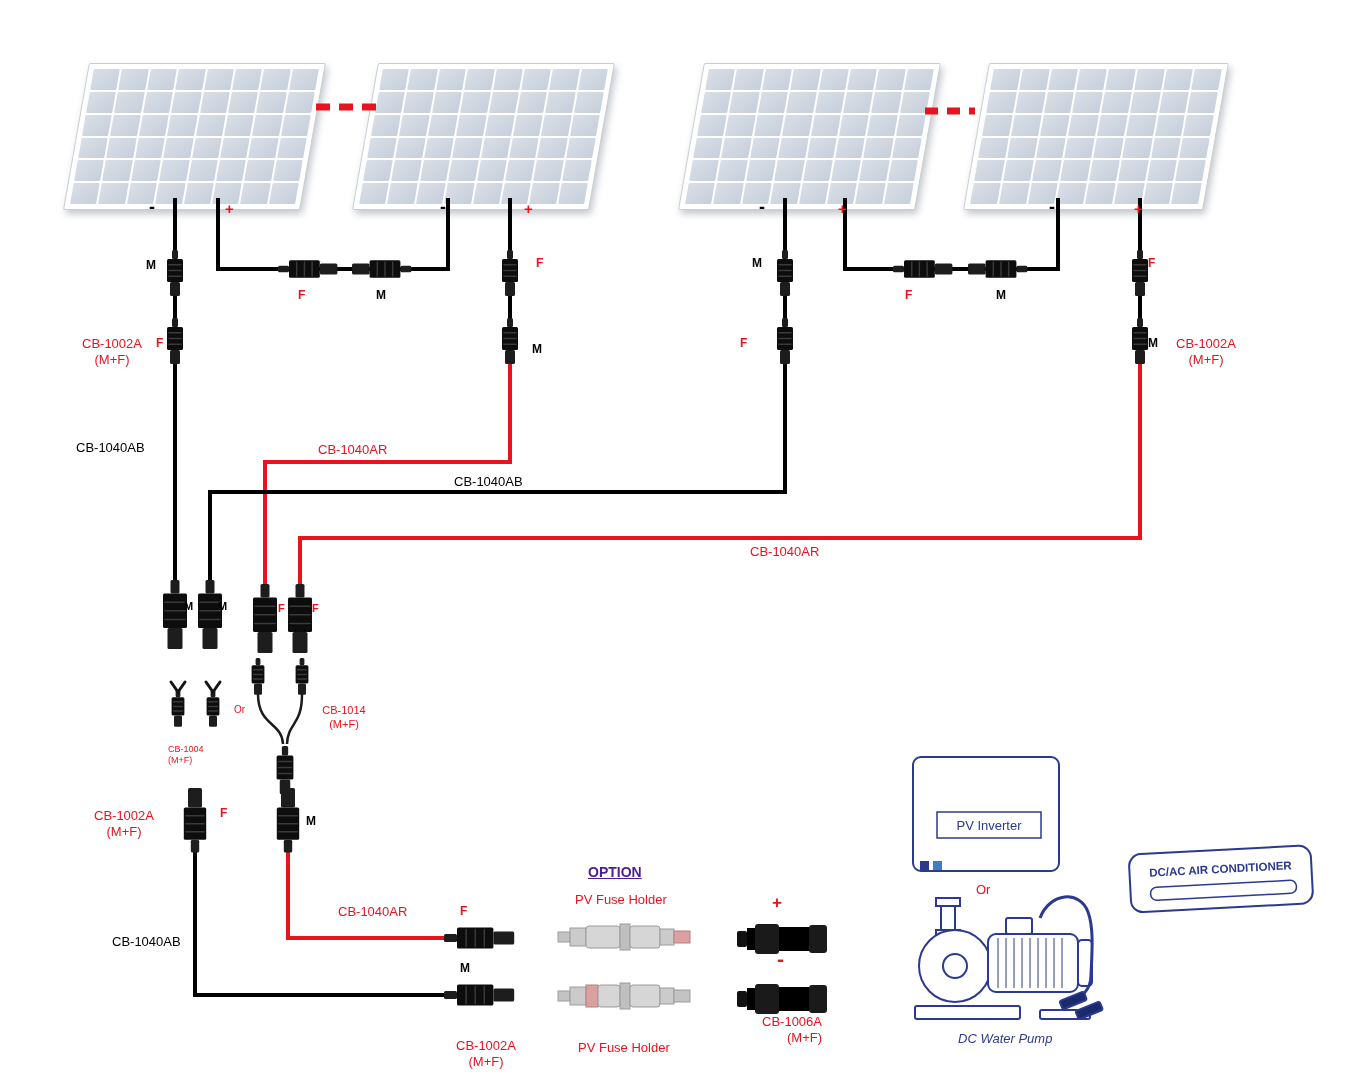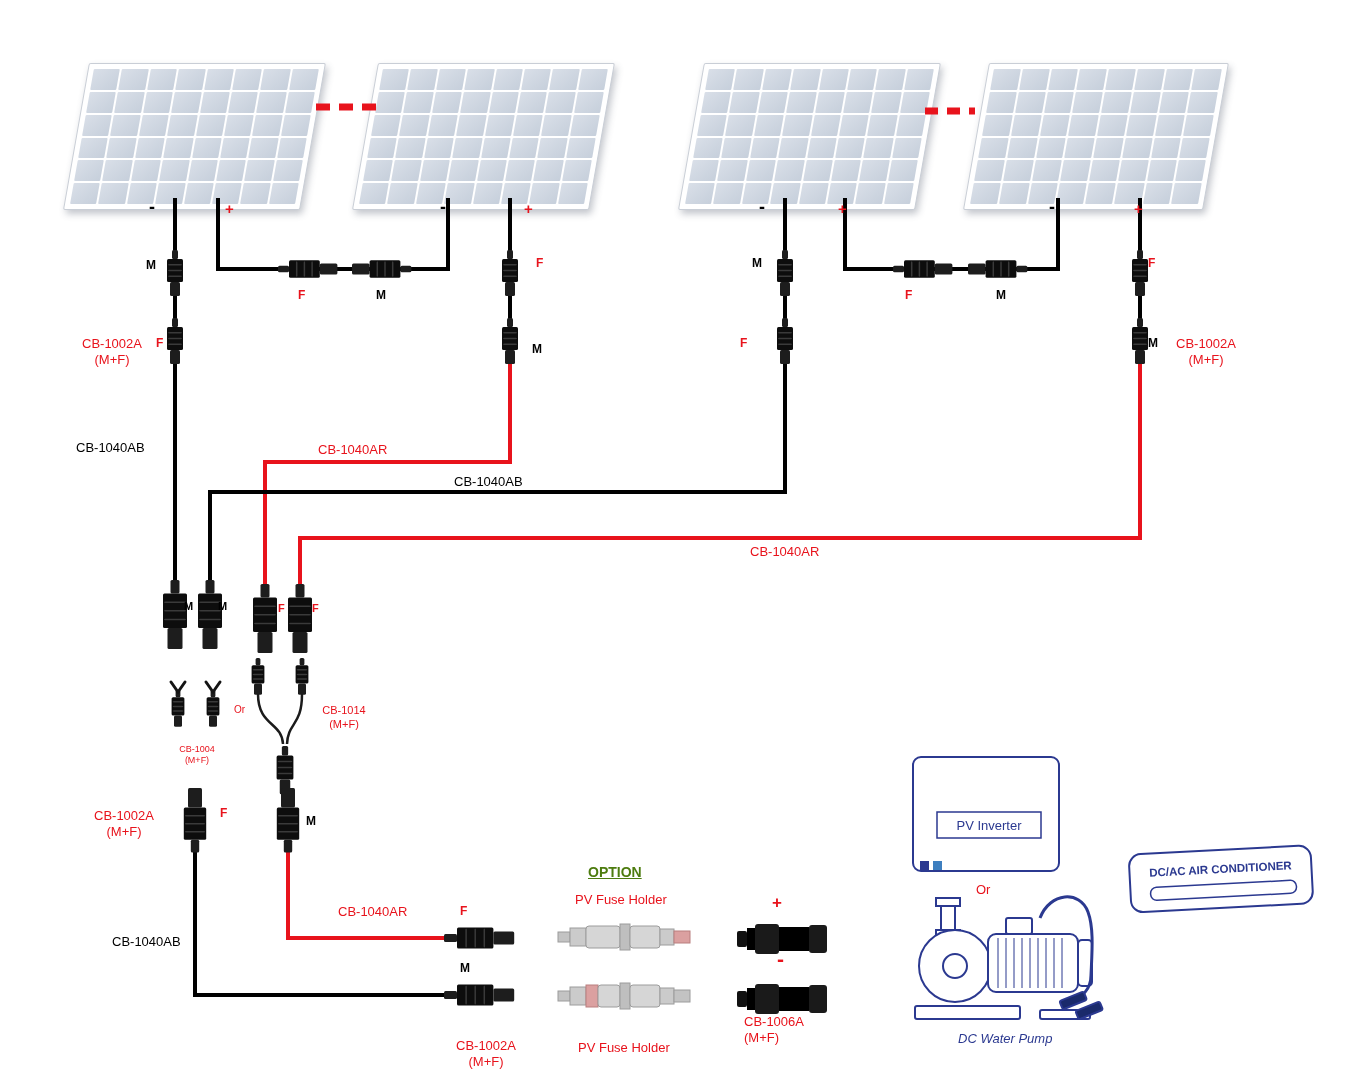--- a/index.html
+++ b/index.html
@@ -562,34 +562,34 @@
       <div class="lbl b" style="left: 460px; top: 904px; color: rgb(232, 19, 28); font-size: 12px;">F</div>
       <div class="lbl b" style="left: 460px; top: 961px; color: rgb(0, 0, 0); font-size: 12px;">M</div>
       <div class="lbl" style="left: 72px; top: 336px; color: rgb(232, 19, 28); width: 80px; text-align: center;">CB-1002A
 (M+F)</div>
       <div class="lbl" style="left: 76px; top: 440px; color: rgb(0, 0, 0);">CB-1040AB</div>
       <div class="lbl" style="left: 318px; top: 442px; color: rgb(232, 19, 28);">CB-1040AR</div>
       <div class="lbl" style="left: 454px; top: 474px; color: rgb(0, 0, 0);">CB-1040AB</div>
       <div class="lbl" style="left: 750px; top: 544px; color: rgb(232, 19, 28);">CB-1040AR</div>
       <div class="lbl" style="left: 1166px; top: 336px; color: rgb(232, 19, 28); width: 80px; text-align: center;">CB-1002A
 (M+F)</div>
-      <div class="lbl" style="left: 168px; top: 744px; color: rgb(232, 19, 28); font-size: 9px; width: 58px; text-align: center;">CB-1004
+      <div class="lbl" style="left: 168px; top: 744px; color: rgb(232, 19, 28); font-size: 9px; width: 58px; text-align: left;">CB-1004
 (M+F)</div>
       <div class="lbl" style="left: 234px; top: 704px; color: rgb(232, 19, 28); font-size: 10px;">Or</div>
       <div class="lbl" style="left: 318px; top: 704px; color: rgb(232, 19, 28); font-size: 11px; width: 52px; text-align: center;">CB-1014
 (M+F)</div>
       <div class="lbl" style="left: 84px; top: 808px; color: rgb(232, 19, 28); width: 80px; text-align: center;">CB-1002A
 (M+F)</div>
       <div class="lbl" style="left: 338px; top: 904px; color: rgb(232, 19, 28);">CB-1040AR</div>
       <div class="lbl" style="left: 112px; top: 934px; color: rgb(0, 0, 0);">CB-1040AB</div>
       <div class="lbl" style="left: 446px; top: 1038px; color: rgb(232, 19, 28); width: 80px; text-align: center;">CB-1002A
 (M+F)</div>
-      <div class="lbl b u" style="left: 588px; top: 864px; color: #4d7c0f; font-size: 14px;">OPTION</div>
+      <div class="lbl b u" style="left: 588px; top: 864px; color: #4c1d95; font-size: 14px;">OPTION</div>
       <div class="lbl" style="left: 575px; top: 892px; color: rgb(232, 19, 28);">PV Fuse Holder</div>
       <div class="lbl" style="left: 578px; top: 1040px; color: rgb(232, 19, 28);">PV Fuse Holder</div>
       <div class="lbl b" style="left: 772px; top: 892px; color: rgb(232, 19, 28); font-size: 17px;">+</div>
       <div class="lbl b" style="left: 777px; top: 946px; color: rgb(232, 19, 28); font-size: 21px;">-</div>
-      <div class="lbl" style="left: 744px; top: 1014px; color: rgb(232, 19, 28); width: 78px; text-align: left;">CB-1006A
+      <div class="lbl" style="left: 744px; top: 1014px; color: rgb(232, 19, 28); width: 78px; text-align: right;">CB-1006A
 (M+F)</div>
       <div class="lbl" style="left: 976px; top: 882px; color: rgb(232, 19, 28);">Or</div>
       <div class="lbl" style="left: 958px; top: 1031px; color: rgb(43, 57, 144); font-style: italic;">DC Water Pump</div>
     </div>
 </div>
 
 </body></html>

